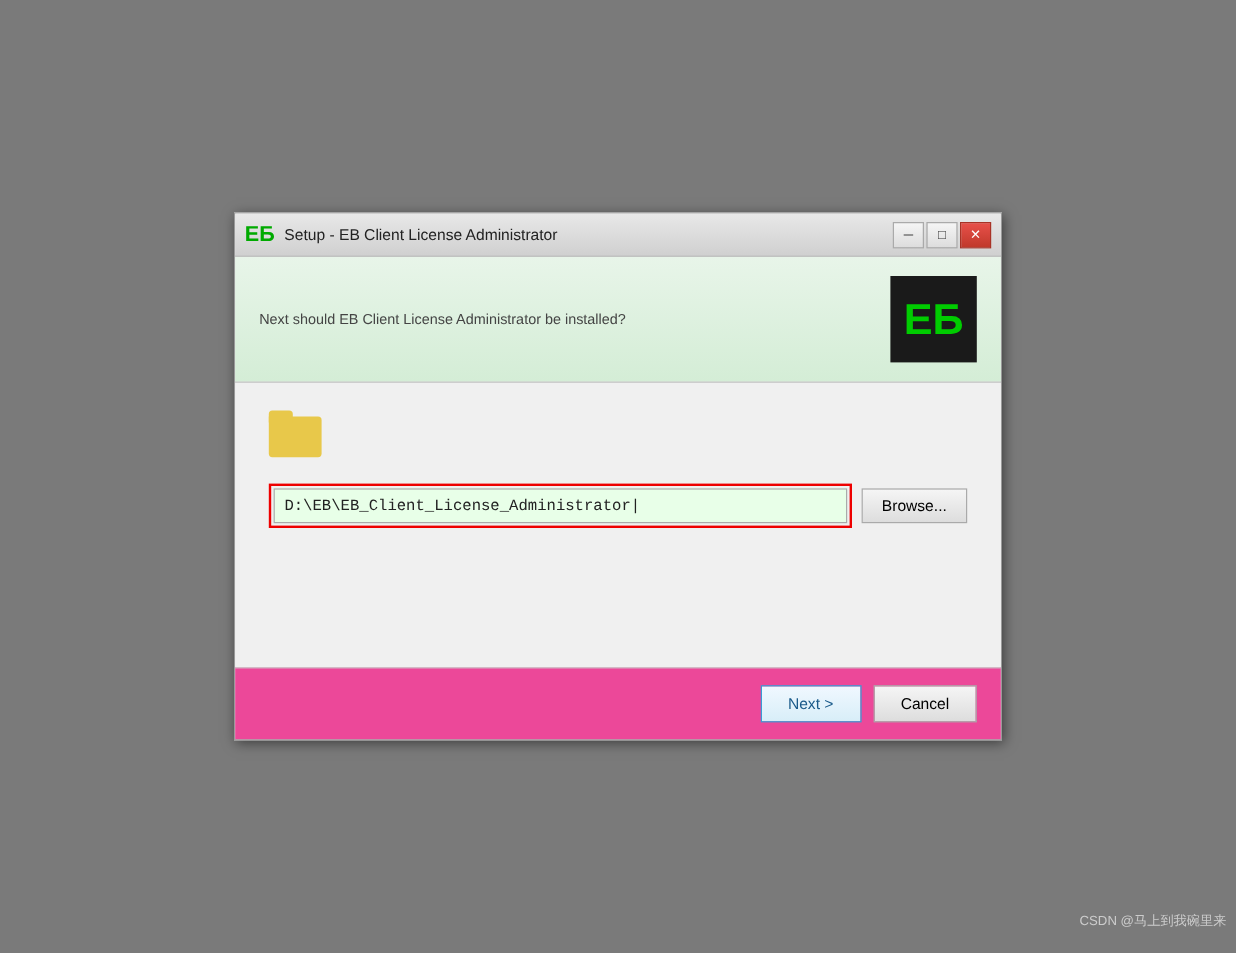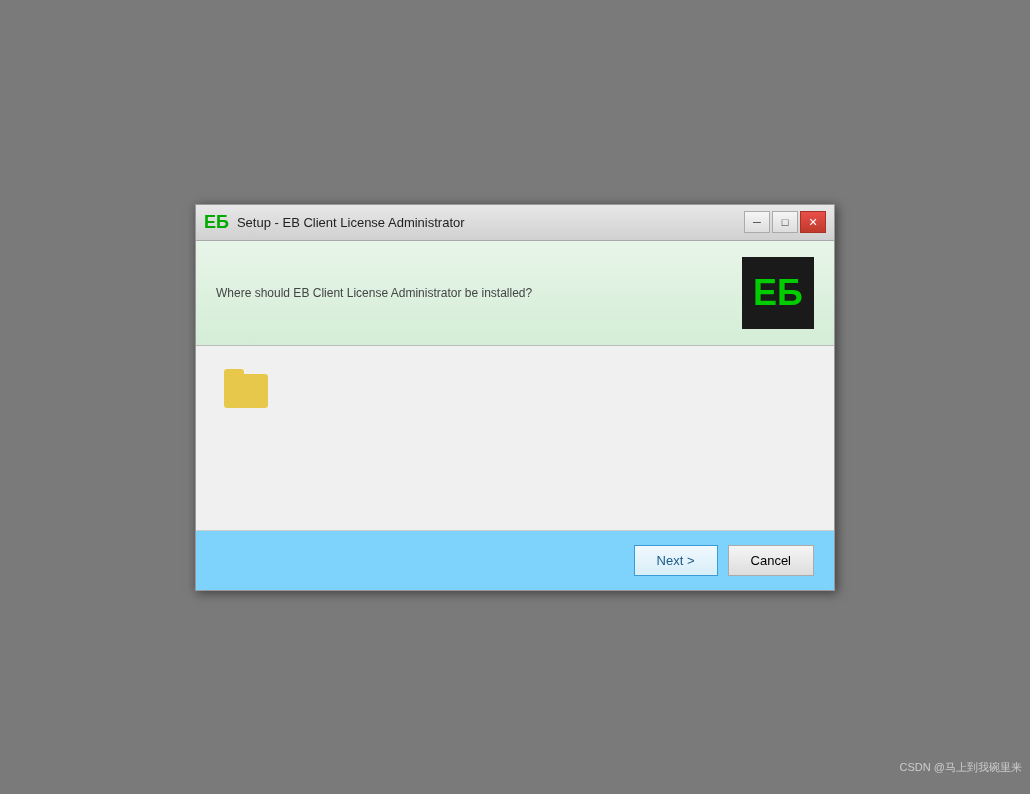--- a/index.html
+++ b/index.html
@@ -220,21 +220,21 @@
     }
 
     
     .footer {
       display: flex;
       justify-content: flex-end;
       align-items: flex-end;
       gap: 10px;
       padding: 14px 20px;
       border-top: 1px solid #ccc;
-      background: #7dd3fc;
+      background: #ec4899;
     }
 
     .footer-btn {
       padding: 7px 22px;
       font-size: 13px;
       cursor: pointer;
       border: 1px solid #aaa;
       background: linear-gradient(to bottom, #f5f5f5, #ddd);
       min-width: 80px;
     }
@@ -266,34 +266,40 @@
     </div>
     <div class="title-bar-buttons">
       <button class="title-btn">─</button>
       <button class="title-btn">□</button>
       <button class="title-btn close-btn">✕</button>
     </div>
   </div>
 
   <div class="header-section">
     <div class="header-text-block">
-      <div class="header-subtitle">Where should EB Client License Administrator be installed?</div>
+      <div class="header-subtitle">Next should EB Client License Administrator be installed?</div>
     </div>
     <div class="header-logo">
       <span class="logo-symbol">ЕБ</span>
     </div>
   </div>
 
   <div class="content">
 
     <div class="folder-row">
       <div class="folder-icon"></div>
     </div>
 
 
+    <div class="path-row">
+      <div class="path-input-wrapper">
+        <input class="path-input" type="text" value="D:\EB\EB_Client_License_Administrator|" style="">
+      </div>
+      <button class="browse-btn">Browse...</button>
+    </div>
 
     <div class="spacer"></div>
 
   </div>
 
   <div class="footer">
     <button class="footer-btn next-btn">Next &gt;</button>
     <button class="footer-btn">Cancel</button>
   </div>
 </div>

